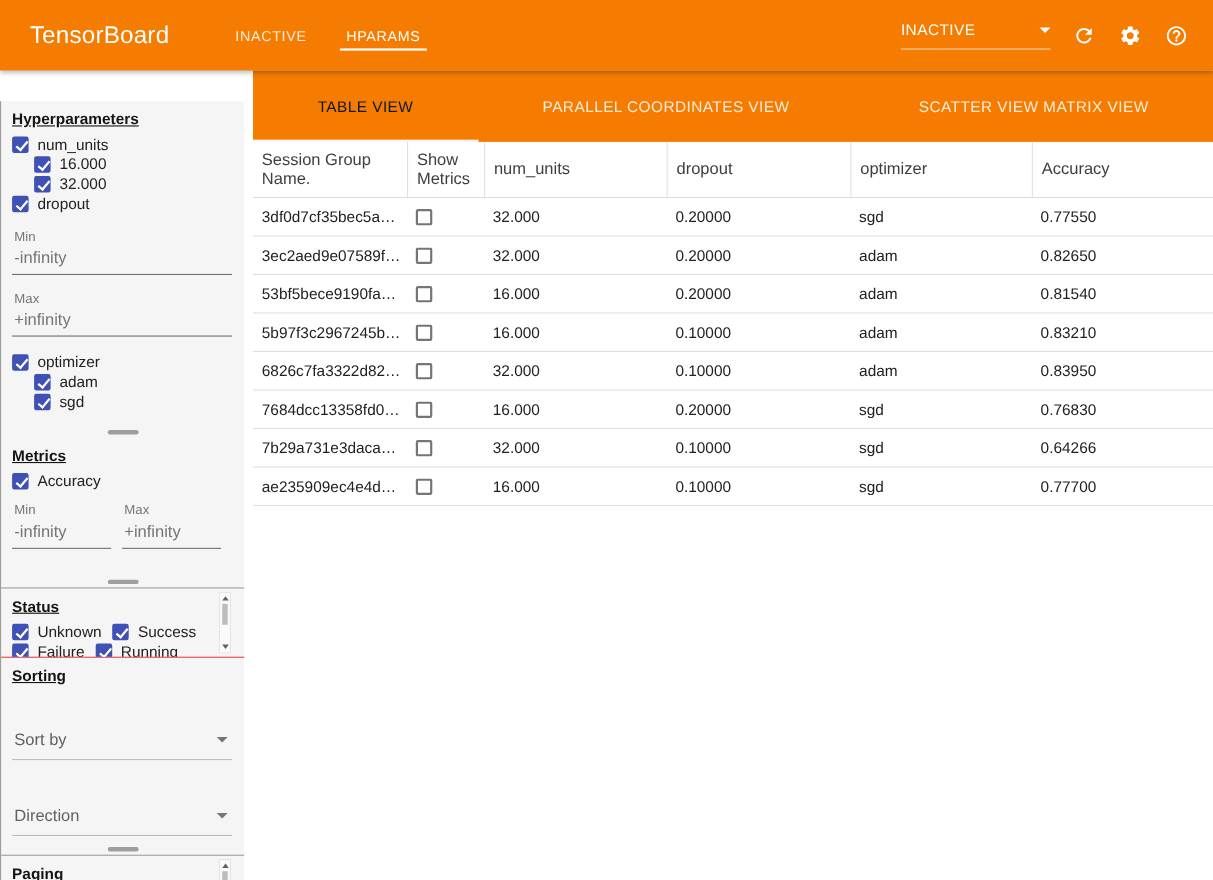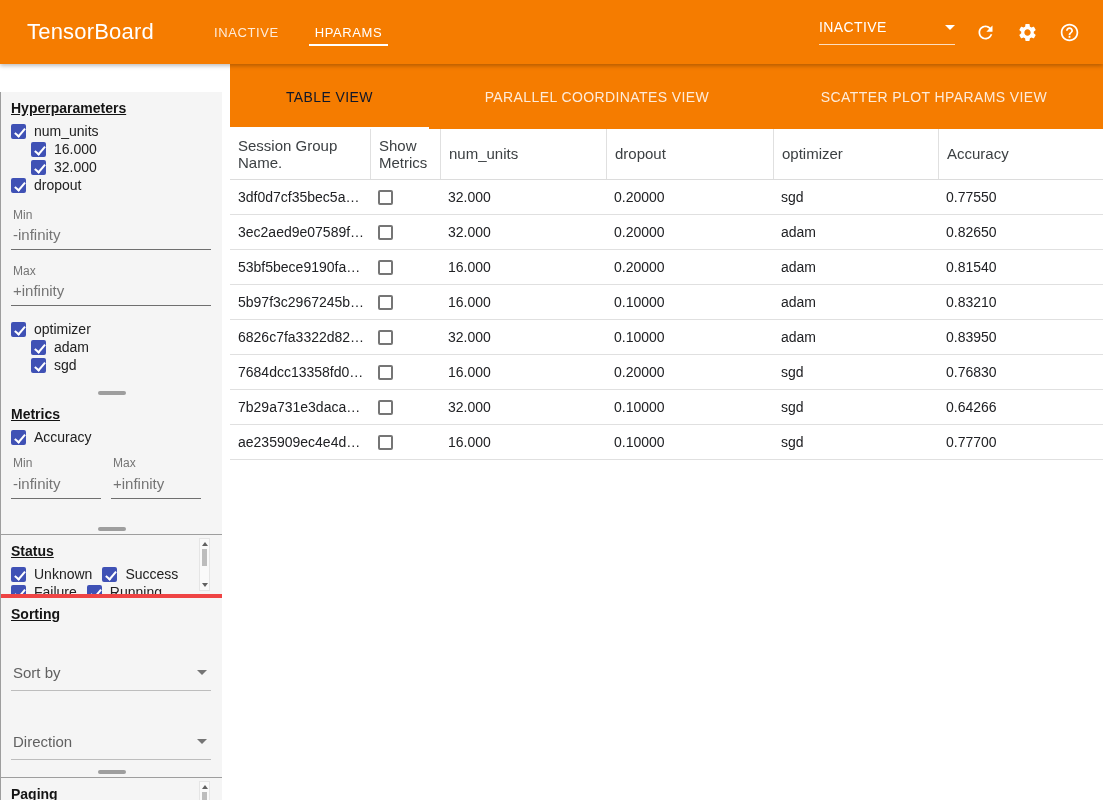--- a/index.html
+++ b/index.html
@@ -28,21 +28,21 @@
   .icon-btn { background:none; border:none; cursor:pointer; width:24px; height:24px; padding:0;
     display:flex; align-items:center; justify-content:center; }
   .icon-btn svg { width:21px; height:21px; fill:#fff; }
 
   
   .sidebar { position:absolute; top:64px; left:0; width:222px; bottom:0;
     background:var(--color-sidebar_bg); border-left:1px solid #9e9e9e;margin-top:28px; }
   .pane { position:relative; padding:6px 10px 0 10px; overflow:hidden; }
   .pane-hparams { height:296px; }
   .pane-metrics { height:126px; }
-  .pane-status  { height:64px; border-top:1px solid #9e9e9e; border-bottom:4px solid #ef4444; }
+  .pane-status  { height:64px; border-top:1px solid #9e9e9e; border-bottom:1px solid #ef4444; }
   .pane-sorting { height:169px; }
   .pane-paging  { height:50px; border-top:1px solid #9e9e9e; }
   .pane-handle { height:10px; display:flex; align-items:center; justify-content:center; cursor:row-resize; }
   .handle-bar { width:28px; height:4px; background:#9e9e9e; border-radius:2px; }
   .pane-heading { font-size:14px; font-weight:bold; color:#141414; text-decoration:underline;
     margin:2px 0 6px 0; }
 
   .cb-row { display:flex; align-items:center; height:18px; gap:8px; }
   .cb-row.indent { margin-left:20px; }
   .cb-row.mt14 { margin-top:14px; }
@@ -262,21 +262,21 @@
 <main class="main-pane">
 
   <div class="view-tabs">
     <div class="view-tab active">
       <span>TABLE VIEW</span>
     </div>
     <div class="view-tab">
       <span>PARALLEL COORDINATES VIEW</span>
     </div>
     <div class="view-tab">
-      <span>SCATTER PLOT HPARAMS VIEW</span>
+      <span>SCATTER VIEW MATRIX VIEW</span>
     </div>
   </div>
 
   <div>
     <div class="grid-cols thead">
       <div class="th">Session Group Name.</div>
       <div class="th">Show Metrics</div>
       <div class="th">num_units</div>
       <div class="th">dropout</div>
       <div class="th">optimizer</div>

